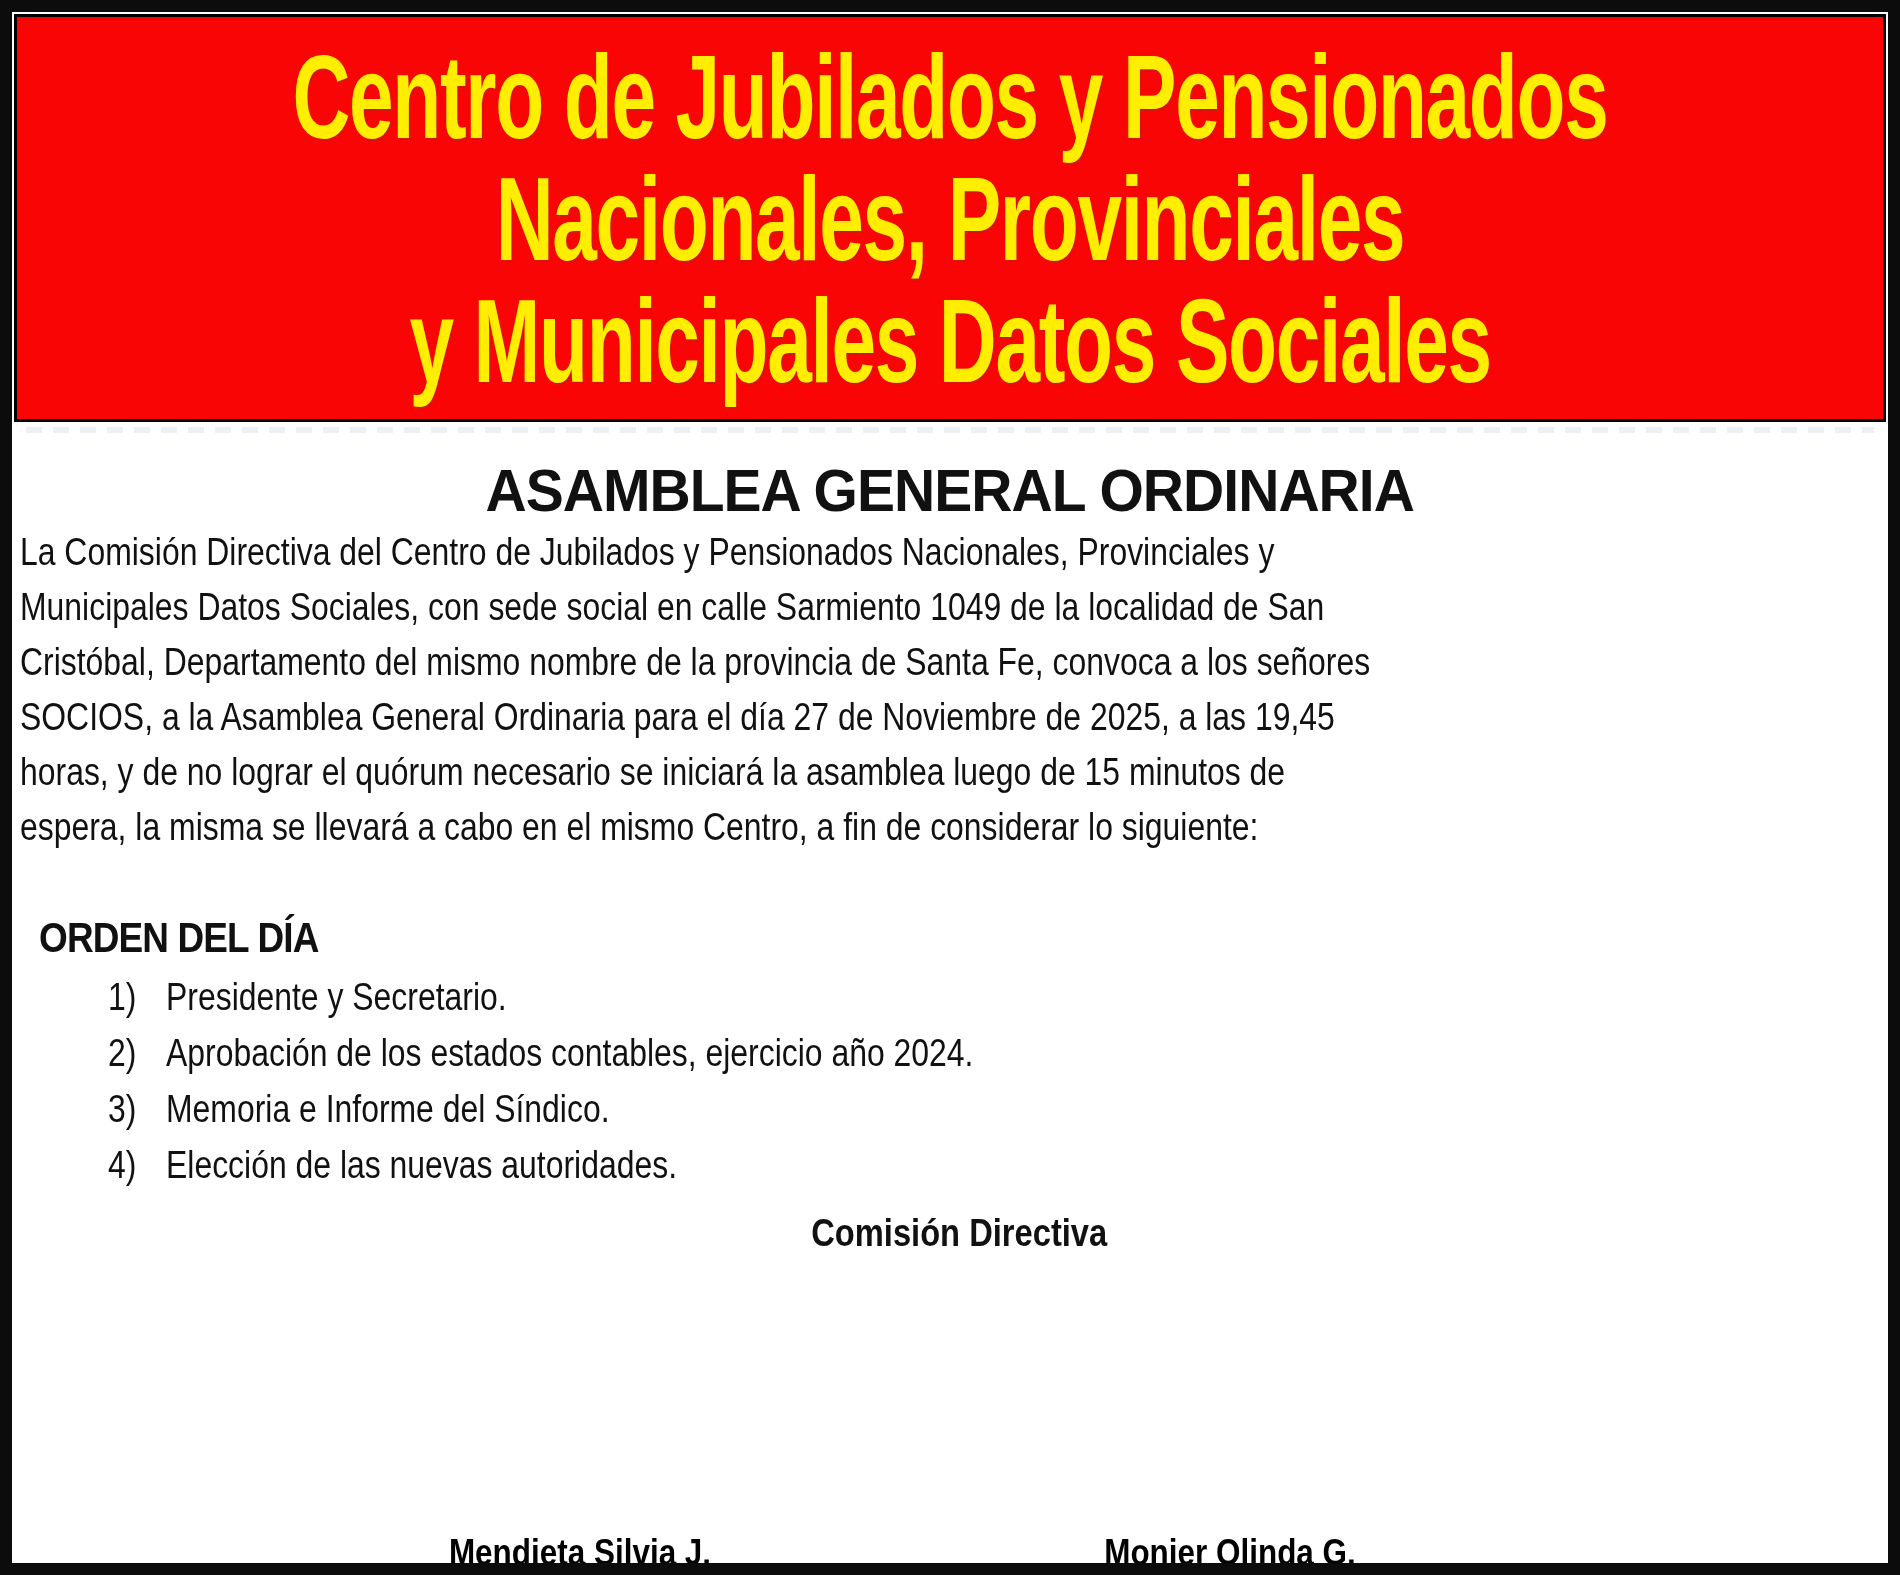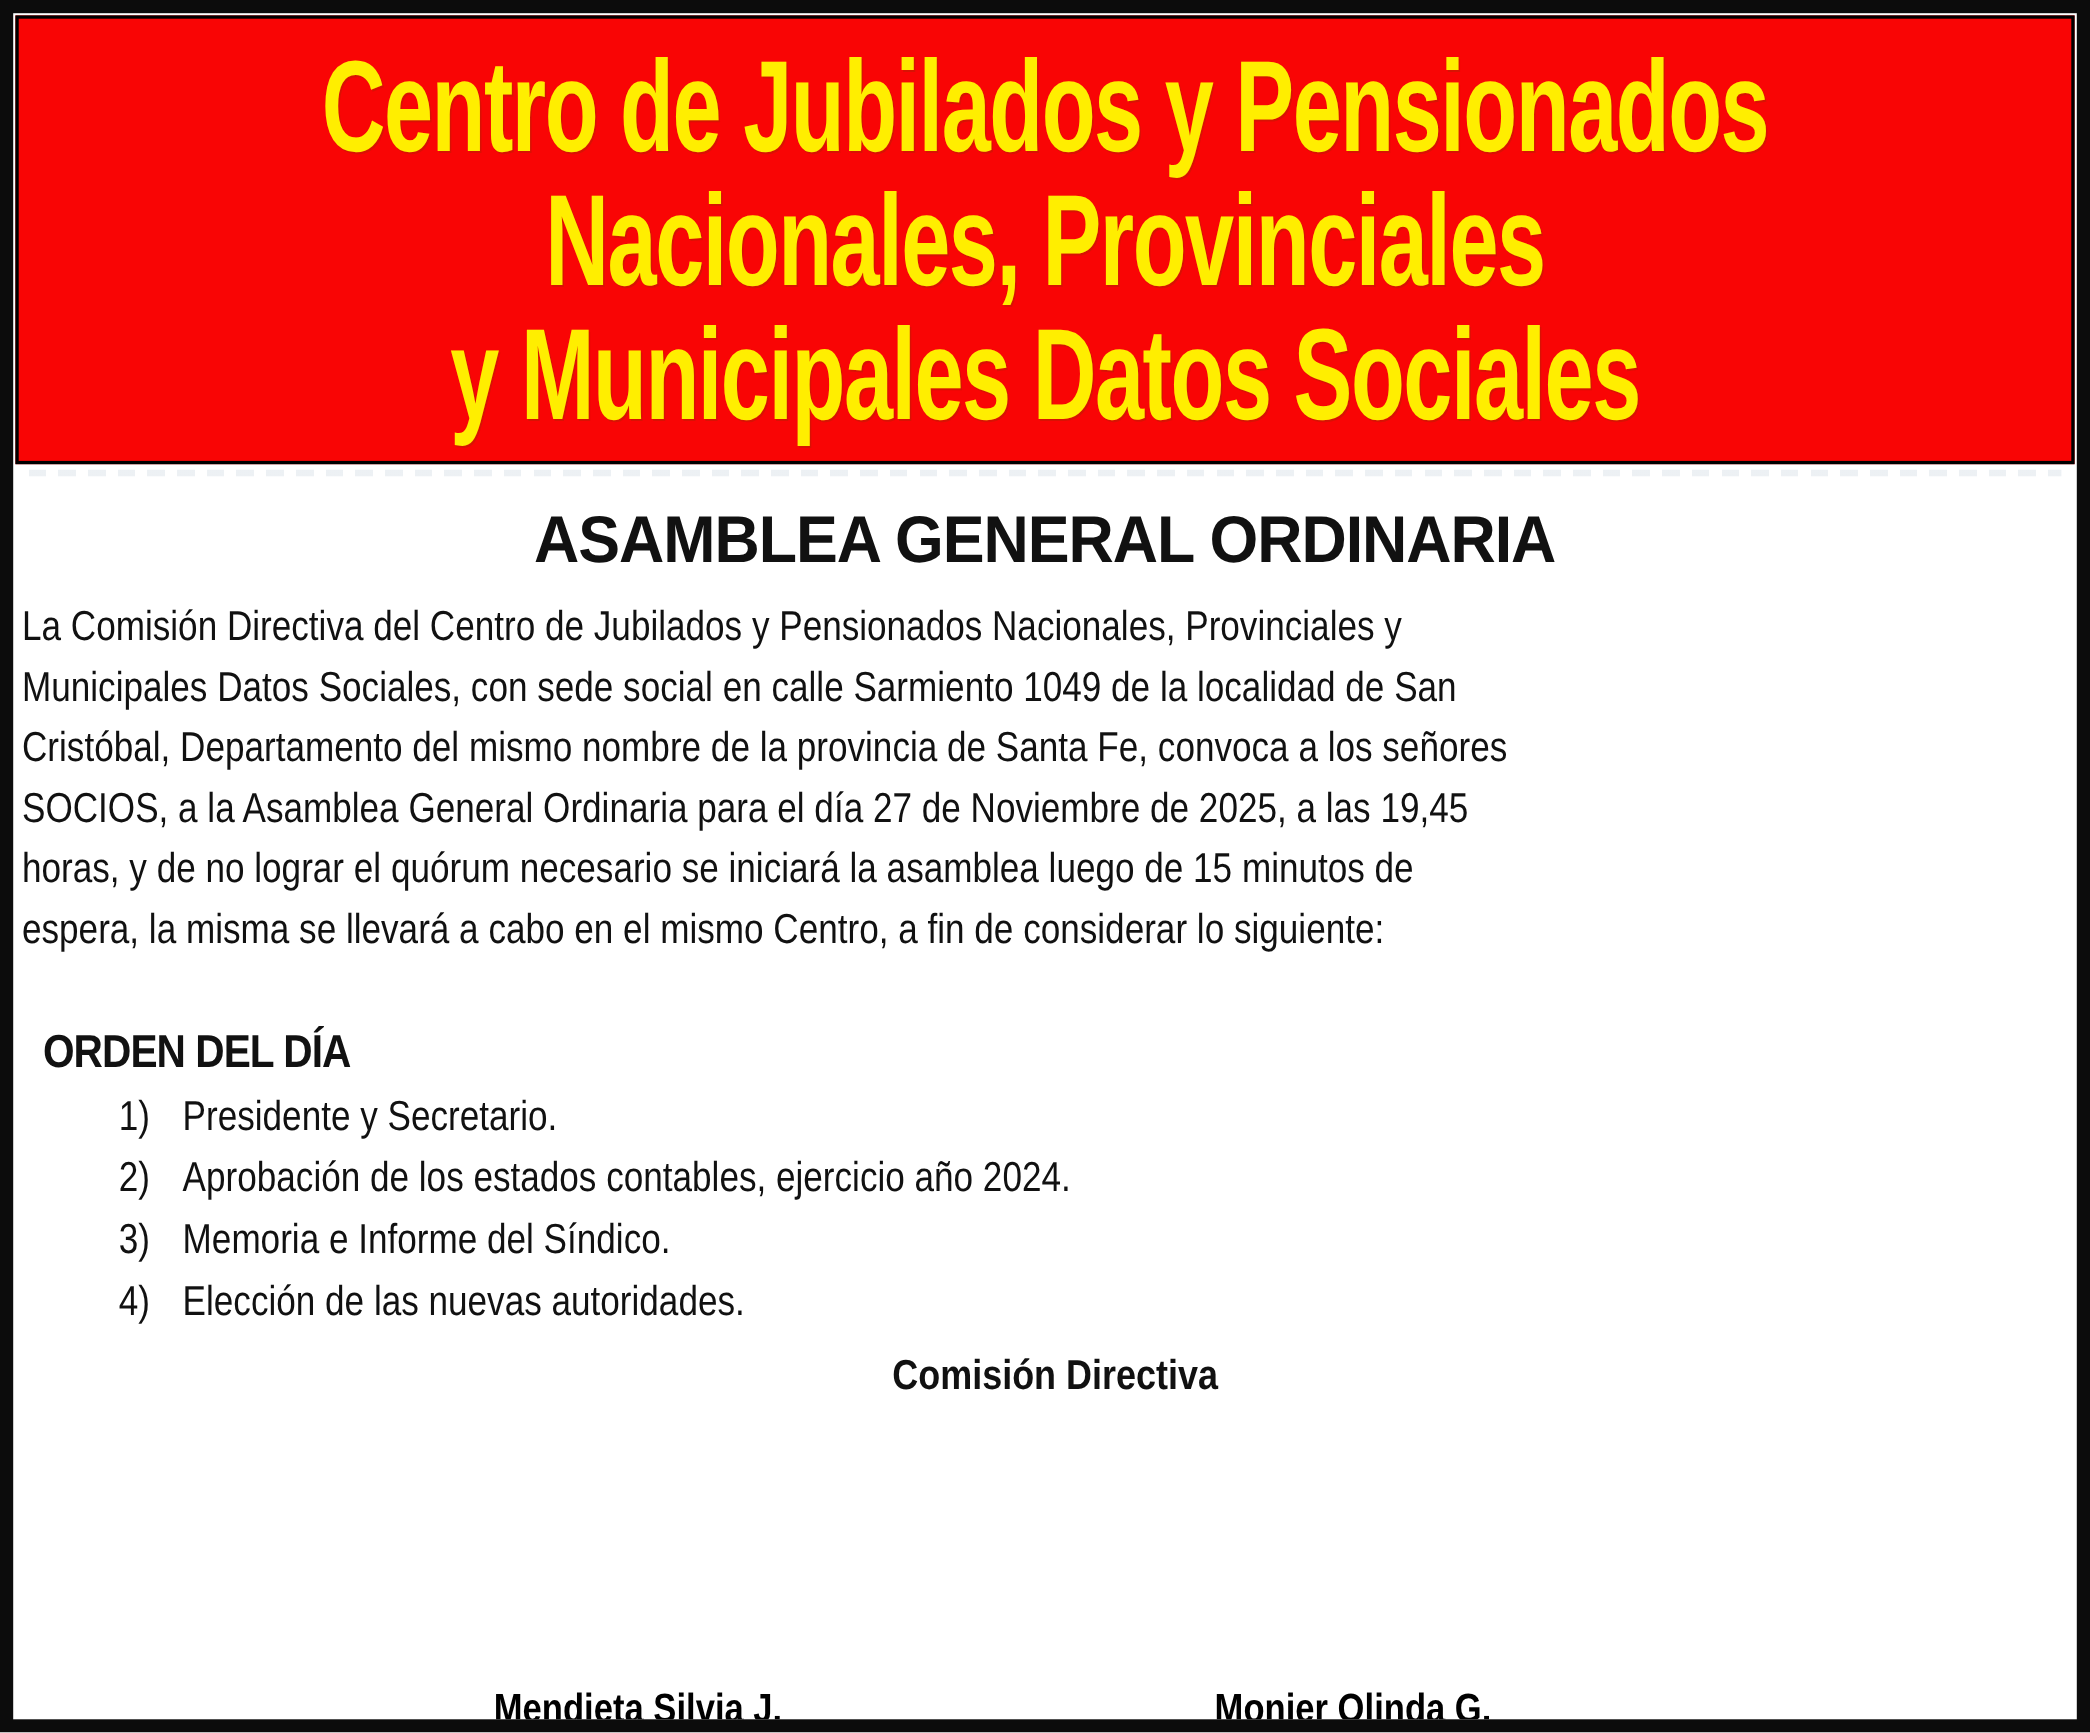--- a/index.html
+++ b/index.html
@@ -67,21 +67,21 @@
   }
   .main-title > span {
     display: inline-block;
     transform: scaleX(0.95);
     transform-origin: 50% 50%;
     font-size: 60px;
     font-weight: bold;
     letter-spacing: -1px;
   }
   .paragraph {
-    margin-top: 18px;
+    margin-top: 0;
   }
   .body-line {
     height: 55px;
     line-height: 55px;
     white-space: nowrap;
   }
   .body-line > span {
     display: inline-block;
     transform: scaleX(0.84);
     transform-origin: 0 50%;

